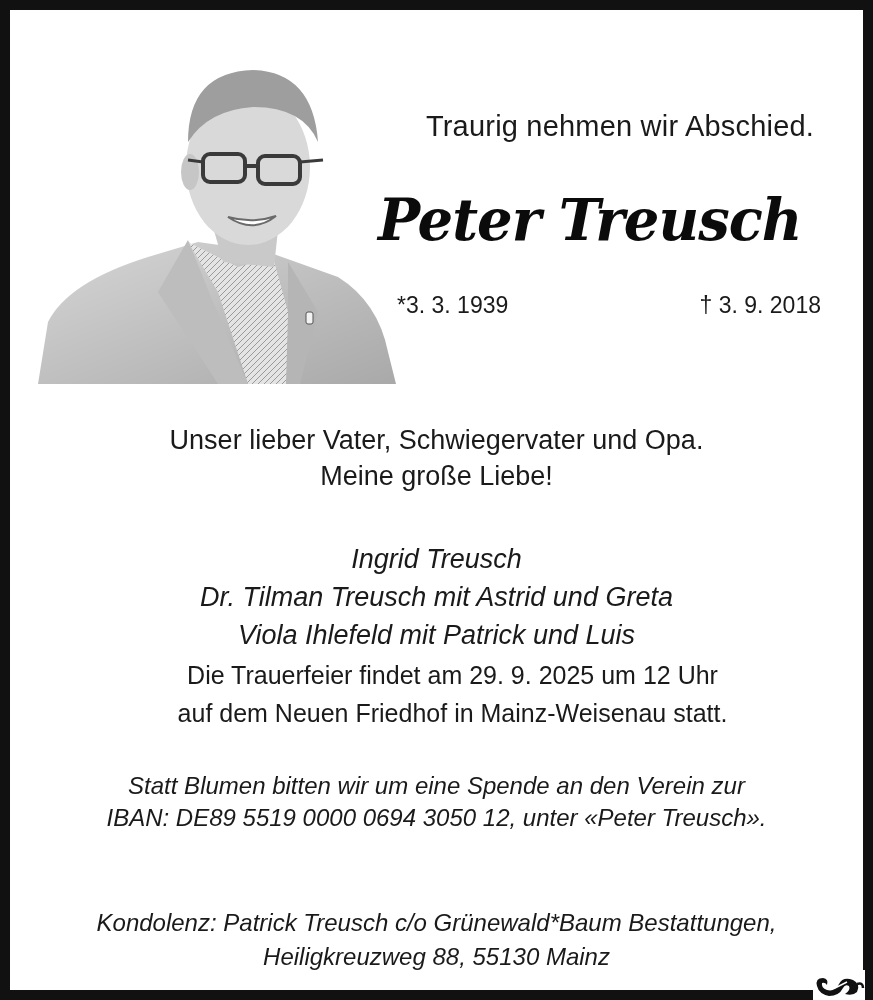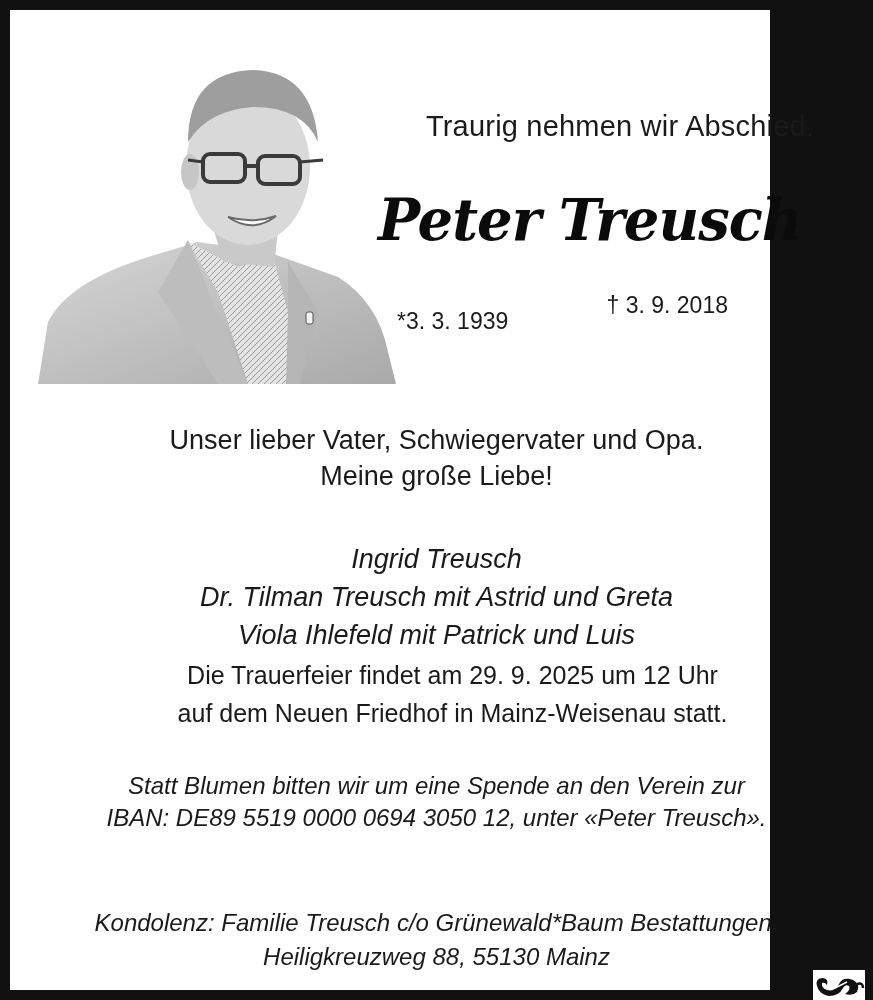--- a/index.html
+++ b/index.html
@@ -1,22 +1,22 @@
 <!DOCTYPE html>
 <html><head>
 <meta charset="utf-8">
 <style>
   html, body { margin:0; padding:0; }
   body { width:873px; height:1000px; background:#111111; position:relative; overflow:hidden; font-family:"Liberation Sans", sans-serif; }
-  .paper { position:absolute; left:10px; top:10px; width:760px; height:980px; background:#ffffff; }
+  .paper { position:absolute; left:10px; top:10px; width:853px; height:980px; background:#ffffff; }
   .photo { position:absolute; left:28px; top:42px; width:360px; height:332px; }
   .intro { position:absolute; left:380px; top:100px; width:460px; text-align:center; font-size:29px; color:#1a1a1a; letter-spacing:0.2px; }
   .signature { position:absolute; left:360px; top:170px; width:470px; height:85px; }
   .signature span { font-family:"DejaVu Serif", serif; font-style:italic; font-weight:bold; font-size:56px; color:#0b0b0b; letter-spacing:-1px; position:absolute; left:8px; top:6px; white-space:nowrap; transform:scaleY(1.05); }
-  .birth { position:absolute; left:387px; top:282px; font-size:23px; color:#1a1a1a;margin-top:16px; }
+  .birth { position:absolute; left:387px; top:282px; font-size:23px; color:#1a1a1a; }
   .death { position:absolute; right:42px; top:282px; font-size:23px; color:#1a1a1a; text-align:right; }
   .block { position:absolute; left:0; width:853px; text-align:center; color:#1a1a1a; }
   .b1 { top:412px; font-size:27px; line-height:36px; }
   .b2 { top:530px; font-size:27px; line-height:38px;font-style:italic; }
   .b3 { top:646px; font-size:25px; line-height:38px;padding-left:16px; }
   .b4 { top:760px; font-size:24px; line-height:32px; font-style:italic; }
   .b5 { top:896px; font-size:24px; line-height:34px; font-style:italic; }
   .line { display:block; white-space:nowrap; }
   .ornament { position:absolute; right:8px; bottom:0px; width:52px; height:30px; background:#ffffff; }
 </style>
@@ -89,21 +89,21 @@
     <span class="line">Die Trauerfeier findet am 29. 9. 2025 um 12 Uhr</span>
     <span class="line">auf dem Neuen Friedhof in Mainz-Weisenau statt.</span>
   </div>
 
   <div class="block b4">
     <span class="line">Statt Blumen bitten wir um eine Spende an den Verein zur</span>
     <span class="line">IBAN: DE89 5519 0000 0694 3050 12, unter «Peter Treusch».</span>
   </div>
 
   <div class="block b5">
-    <span class="line">Kondolenz: Familie Treusch c/o Grünewald*Baum Bestattungen,</span>
+    <span class="line">Kondolenz: Patrick Treusch c/o Grünewald*Baum Bestattungen,</span>
     <span class="line">Heiligkreuzweg 88, 55130 Mainz</span>
   </div>
 </div>
 
 <div class="ornament">
   <svg width="52" height="30" viewBox="0 0 52 30">
     <path d="M4 16 Q2 8 10 8 Q16 9 14 15 Q12 12 9 13 Q8 18 14 20 Q22 22 26 14 Q30 6 40 10 Q48 14 44 22 Q40 26 32 24 Q38 20 36 16 Q32 14 30 18 Q26 26 16 26 Q6 24 4 16 Z" fill="#111111"></path>
     <path d="M22 18 L34 12" stroke="#ffffff" stroke-width="1.5"></path>
     <path d="M44 14 Q50 12 50 18" stroke="#111111" stroke-width="2.5" fill="none"></path>
   </svg>

